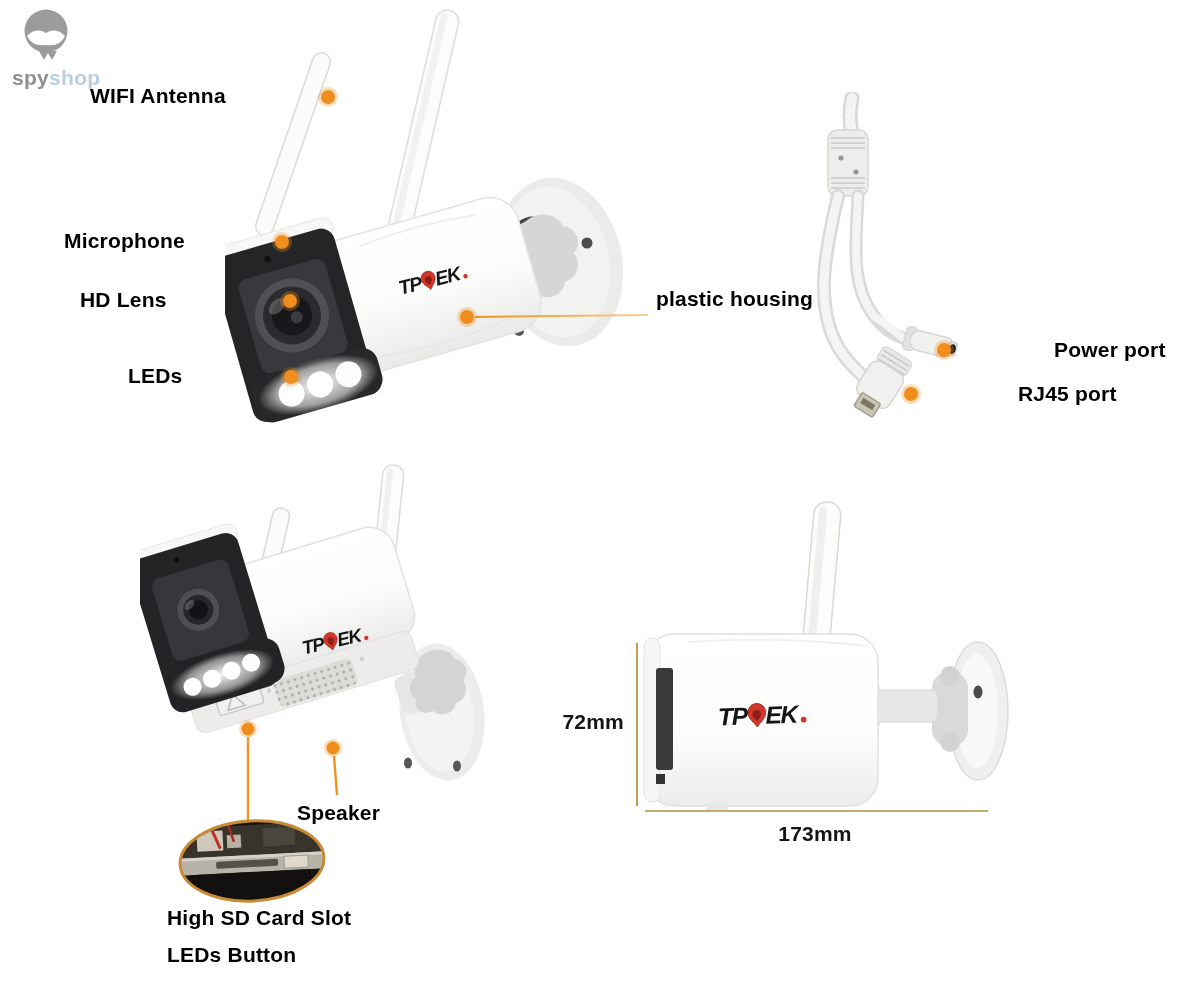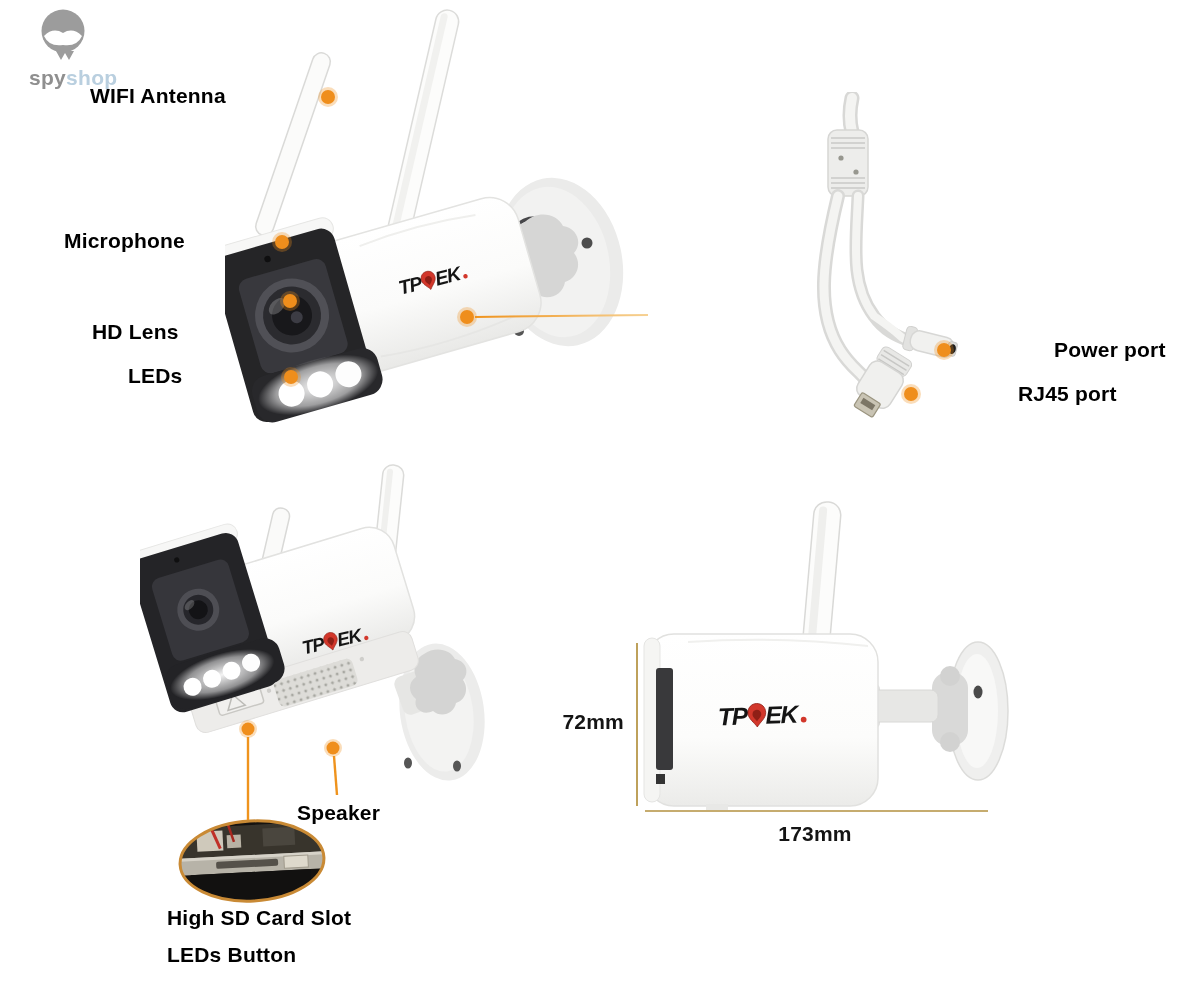--- a/index.html
+++ b/index.html
@@ -10,21 +10,21 @@
   .art{position:absolute;}
   .overlay{position:absolute;left:0;top:0;z-index:40;pointer-events:none;}
   .label{
     position:absolute;z-index:50;white-space:nowrap;
     font-weight:600;font-size:21px;color:#000000;letter-spacing:.2px;
   }
   .label.two-line{line-height:42px;}
   .dim-label{color:#141414;font-weight:700;}
   .dim-72{left:552px;top:710px;width:72px;text-align:right;}
   .dim-173{left:770px;top:822px;width:90px;text-align:center;}
-  .watermark{position:absolute;left:26px;top:6px;z-index:30;}
+  .watermark{position:absolute;left:9px;top:6px;z-index:30;}
   .wm-text{font-weight:700;font-size:21px;letter-spacing:.3px;margin-top:-2px;padding-left:3px;}
   .wm-spy{color:#8f8f8f;}
   .wm-shop{color:#b9cfdf;}
   .lg{font-family:"Liberation Sans",sans-serif;font-style:italic;font-weight:700;
       font-size:26px;fill:#141414;letter-spacing:-1.5px;}
 </style>
 </head>
 <body>
 
 <div id="canvas">
@@ -358,23 +358,24 @@
     </g>
 
     <g>
       <line x1="637" y1="643" x2="637" y2="806" stroke="#b3913f" stroke-width="1.7"></line>
       <line x1="645" y1="811" x2="988" y2="811" stroke="#b3913f" stroke-width="1.7"></line>
     </g>
   </svg>
 
   <div class="label" style="left:90px;top:84px;">WIFI Antenna</div>
   <div class="label" style="left:64px;top:229px;">Microphone</div>
-  <div class="label" style="left:92px;top:288px;margin-top:32px;">HD Lens</div>
+  <div class="label" style="left:80px;top:288px;">HD Lens</div>
   <div class="label" style="left:128px;top:364px;">LEDs</div>
   <div class="label two-line" style="left:656px;top:278px;">
+    <span style="display:block">plastic housing</span>
   </div>
   <div class="label" style="left:1054px;top:338px;">Power port</div>
   <div class="label" style="left:1018px;top:382px;">RJ45 port</div>
   <div class="label" style="left:297px;top:801px;">Speaker</div>
   <div class="label" style="left:167px;top:906px;">High SD Card Slot</div>
   <div class="label" style="left:167px;top:943px;">LEDs Button</div>
   <div class="label dim-label dim-72">72mm</div>
   <div class="label dim-label dim-173">173mm</div>
 
 </div>

